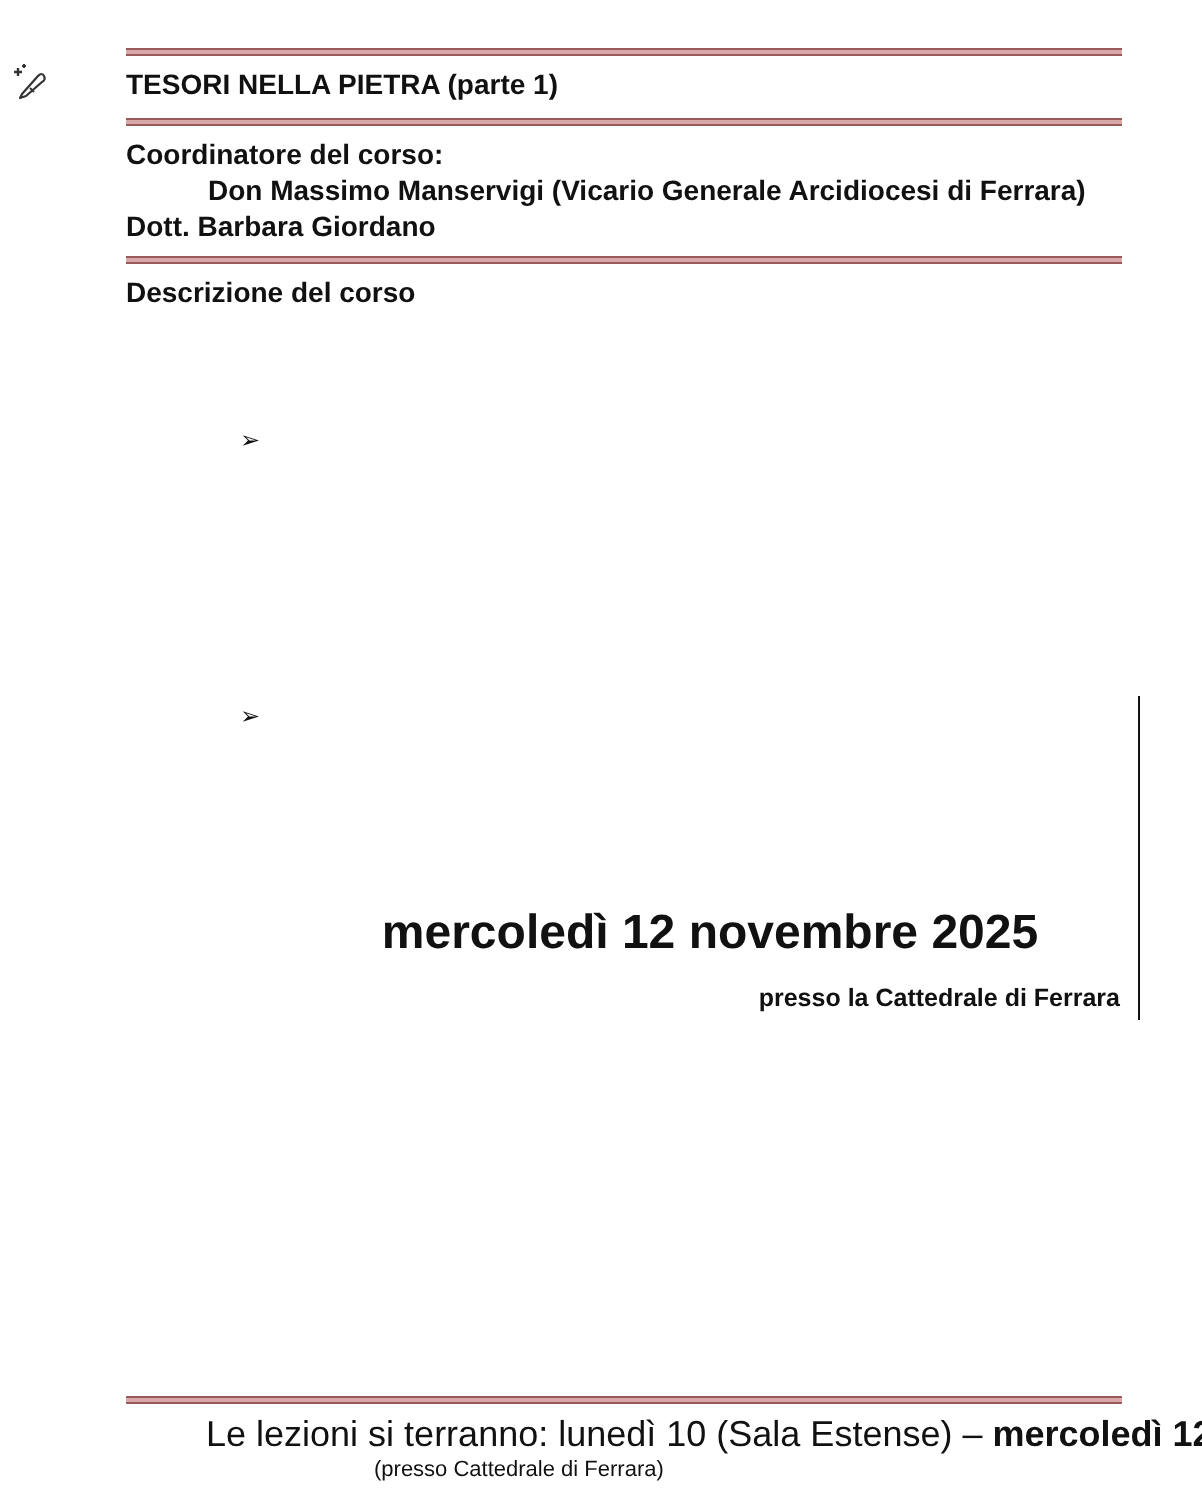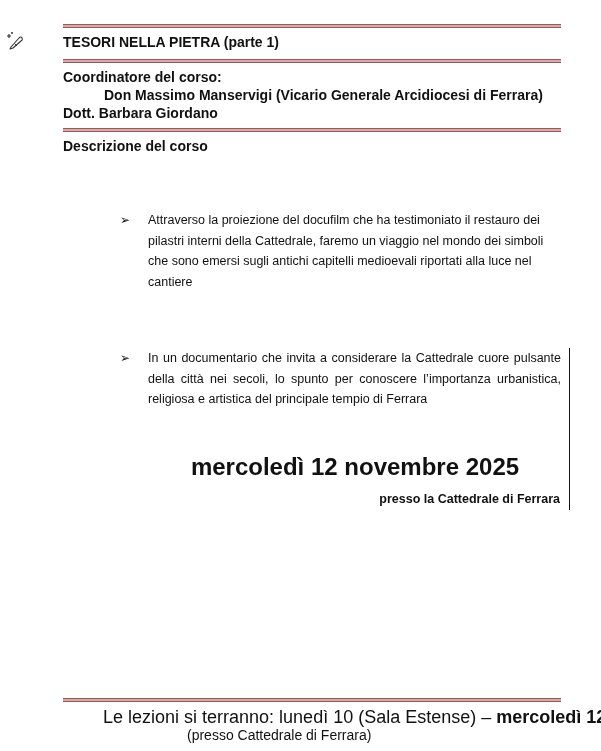--- a/index.html
+++ b/index.html
@@ -35,21 +35,21 @@
     }
     .date-sub {
       position: absolute; left: 150px; width: 410px; top: 489px;
       text-align: right; font-size: 12.5px; font-weight: bold; line-height: 20px;
     }
     .vline {
       position: absolute; left: 569px; top: 348px; width: 1px; height: 162px;
       background: #111111;
     }
     .footer-line1 { position: absolute; left: 63px; top: 708px; font-size: 18px; line-height: 19px; white-space: nowrap; margin-left: 40px; }
-    .footer-line2 { position: absolute; left: 187px; top: 726px; font-size: 14px; line-height: 19px; white-space: nowrap; }
+    .footer-line2 { position: absolute; left: 187px; top: 726px; font-size: 11px; line-height: 19px; white-space: nowrap; }
   </style>
 </head>
 <body>
 
 <div class="icon-ai">
   <svg width="18" height="20" viewBox="0 0 18 20">
     <path d="M3 4 L3 8 M1 6 L5 6" stroke="#333" stroke-width="1.2" fill="none"></path>
     <path d="M6 2 L6 4 M5 3 L7 3" stroke="#333" stroke-width="1" fill="none"></path>
     <path d="M5 17 L13 8 Q15 6 16 8 Q17 10 15 11 L7 18 L4 19 Z" stroke="#333" stroke-width="1.1" fill="none" stroke-linejoin="round"></path>
     <path d="M9 14 L11 16" stroke="#333" stroke-width="1" fill="none"></path>
@@ -62,26 +62,24 @@
 
 <div class="txt bold" style="left:63px; top:68px;">Coordinatore del corso:</div>
 <div class="txt bold" style="left:63px; top:86px;margin-left:41px;">Don Massimo Manservigi (Vicario Generale Arcidiocesi di Ferrara)</div>
 <div class="txt bold" style="left:63px; top:104px;">Dott. Barbara Giordano</div>
 <div class="rule" style="top:128px;"></div>
 
 <div class="txt bold" style="left:63px; top:137px;">Descrizione del corso</div>
 
 <div class="bullet" style="left:120px; top:210px;">➢</div>
 <div class="item-block" style="top:210px;">
-  <div style="width:405px;">Attraverso la proiezione del docufilm che ha testimoniato il restauro dei pilastri interni della Cattedrale, faremo un viaggio nel mondo dei simboli che sono emersi sugli antichi capitelli medioevali riportati alla luce nel cantiere</div>
 </div>
 
 <div class="bullet" style="left:120px; top:348px;">➢</div>
 <div class="item-block" style="top:348px;">
-  <div class="justify">In un documentario che invita a considerare la Cattedrale cuore pulsante della città nei secoli, lo spunto per conoscere l’importanza urbanistica, religiosa e artistica del principale tempio di Ferrara</div>
 </div>
 
 <div class="vline"></div>
 
 <div class="date-big">mercoledì 12 novembre 2025</div>
 <div class="date-sub">presso la Cattedrale di Ferrara</div>
 
 <div class="rule" style="top:698px;"></div>
 <div class="footer-line1">
   <span>Le lezioni si terranno: lunedì 10 (Sala Estense) – </span><span class="bold">mercoledì 12 novembre 2025</span>

